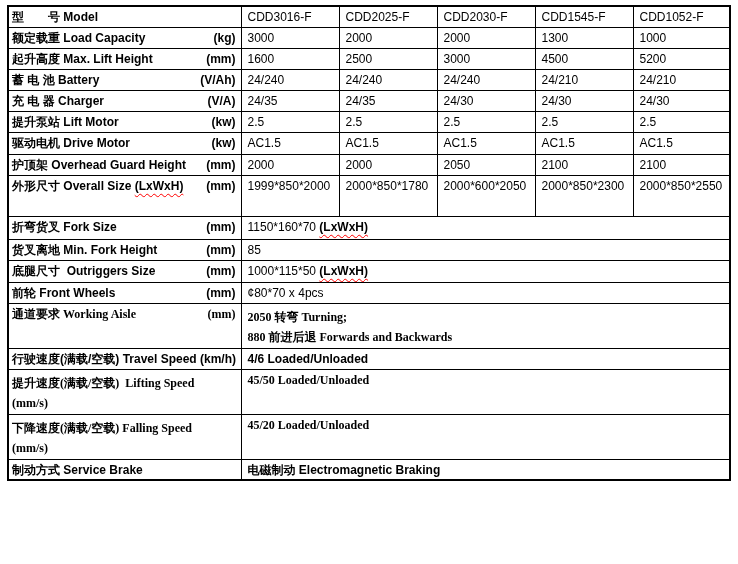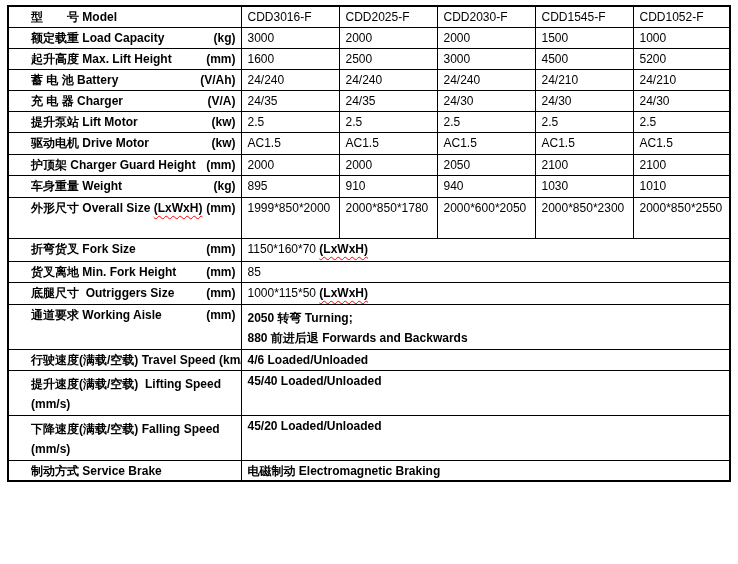--- a/index.html
+++ b/index.html
@@ -2,31 +2,31 @@
 <html><head>
 <meta charset="utf-8">
 <style>
   html,body{margin:0;padding:0;background:#fff;}
   .sheet{position:relative;width:738px;height:564px;background:#ffffff;overflow:hidden;
          font-family:"Liberation Sans","DejaVu Sans",sans-serif;color:#000;}
   table.spec{position:absolute;left:7px;top:5px;width:722px;border-collapse:collapse;
              table-layout:fixed;border:2px solid #000;}
   td{border:1px solid #000;font-size:12px;line-height:15px;vertical-align:top;
      padding:3px 4px 1px 6px;overflow:hidden;white-space:nowrap;}
-  td.lc{padding-left:22px;}
+  td.lc{padding-left:3px;}
   .lflex{display:flex;justify-content:space-between;align-items:flex-start;}
   .lt,.lu{font-weight:bold;}
   .lu{padding-right:1px;}
   .dc{font-weight:normal;}
   .b{font-weight:bold;}
   .sq{text-decoration-line:underline;text-decoration-style:wavy;
       text-decoration-color:#ff0000;text-decoration-thickness:1px;text-underline-offset:3px;}
   .two div{line-height:20px;}
   tr.r21{height:21px;} tr.r22{height:22px;} tr.r23{height:23px;}
-  tr.r41{height:41px;} tr.r43{height:43px;}
+  tr.r41{height:41px;} tr.r43{height:43px;font-family:Liberation Serif, serif;}
 </style>
 </head>
 <body>
 
 <div class="sheet">
   <table class="spec">
     <colgroup>
       <col style="width:233px">
         <col style="width:98px">
         <col style="width:98px">
@@ -50,21 +50,21 @@
     <tr class="r21">
       <td class="lc">
             <div class="lflex">
         <span class="lt">额定载重 Load Capacity</span>
         <span class="lu">(kg)</span>
             </div>
           </td>
       <td class="dc">3000</td>
       <td class="dc">2000</td>
       <td class="dc">2000</td>
-      <td class="dc">1500</td>
+      <td class="dc">1300</td>
       <td class="dc">1000</td>
     </tr>
 
     <tr class="r21">
       <td class="lc">
             <div class="lflex">
         <span class="lt">起升高度 Max. Lift Height</span>
         <span class="lu">(mm)</span>
             </div>
           </td>
@@ -127,44 +127,31 @@
       <td class="dc">AC1.5</td>
       <td class="dc">AC1.5</td>
       <td class="dc">AC1.5</td>
       <td class="dc">AC1.5</td>
       <td class="dc">AC1.5</td>
     </tr>
 
     <tr class="r21">
       <td class="lc">
             <div class="lflex">
-        <span class="lt">护顶架 Charger Guard Height</span>
+        <span class="lt">护顶架 Overhead Guard Height</span>
         <span class="lu">(mm)</span>
             </div>
           </td>
       <td class="dc">2000</td>
       <td class="dc">2000</td>
       <td class="dc">2050</td>
       <td class="dc">2100</td>
       <td class="dc">2100</td>
     </tr>
 
-    <tr class="r22">
-      <td class="lc">
-            <div class="lflex">
-        <span class="lt">车身重量 Weight</span>
-        <span class="lu">(kg)</span>
-            </div>
-          </td>
-      <td class="dc">895</td>
-      <td class="dc">910</td>
-      <td class="dc">940</td>
-      <td class="dc">1030</td>
-      <td class="dc">1010</td>
-    </tr>
 
     <tr class="r41">
       <td class="lc">
             <div class="lflex">
         <span><span class="lt">外形尺寸 Overall Size </span><span class="lt sq">(LxWxH)</span></span>
         <span class="lu">(mm)</span>
             </div>
           </td>
       <td class="dc">1999*850*2000</td>
       <td class="dc">2000*850*1780</td>
@@ -201,20 +188,30 @@
         <span class="lt">底腿尺寸&nbsp; Outriggers Size</span>
         <span class="lu">(mm)</span>
             </div>
           </td>
       <td class="dc" colspan="5">
         <span>1000*115*50 </span><span class="b sq">(LxWxH)</span></td>
     </tr>
 
 
 
+    <tr class="r21">
+      <td class="lc">
+            <div class="lflex">
+        <span class="lt">前轮 Front Wheels</span>
+        <span class="lu">(mm)</span>
+            </div>
+          </td>
+      <td class="dc" colspan="5">
+        <span>¢80*70 x 4pcs</span></td>
+    </tr>
 
 
     <tr class="r43">
       <td class="lc">
             <div class="lflex">
         <span class="lt">通道要求 Working Aisle</span>
         <span class="lu">(mm)</span>
             </div>
           </td>
       <td class="dc b two" colspan="5">
@@ -227,21 +224,21 @@
       <td class="lc">
         <span class="lt">行驶速度(满载/空载) Travel Speed (km/h)</span></td>
       <td class="dc b" colspan="5">4/6 Loaded/Unloaded</td>
     </tr>
 
     <tr class="r43">
       <td class="lc two">
         <div class="lt">提升速度(满载/空载)&nbsp; Lifting Speed</div>
         <div class="lt">(mm/s)</div>
           </td>
-      <td class="dc b" colspan="5">45/40 Loaded/Unloaded</td>
+      <td class="dc b" colspan="5">45/50 Loaded/Unloaded</td>
     </tr>
 
     <tr class="r43">
       <td class="lc two">
         <div class="lt">下降速度(满载/空载) Falling Speed</div>
         <div class="lt">(mm/s)</div>
           </td>
       <td class="dc b" colspan="5">45/20 Loaded/Unloaded</td>
     </tr>
 

